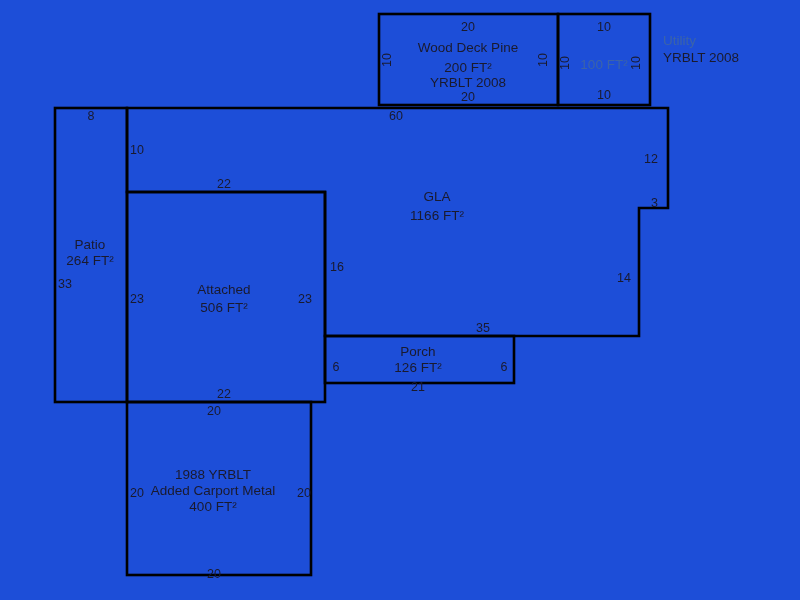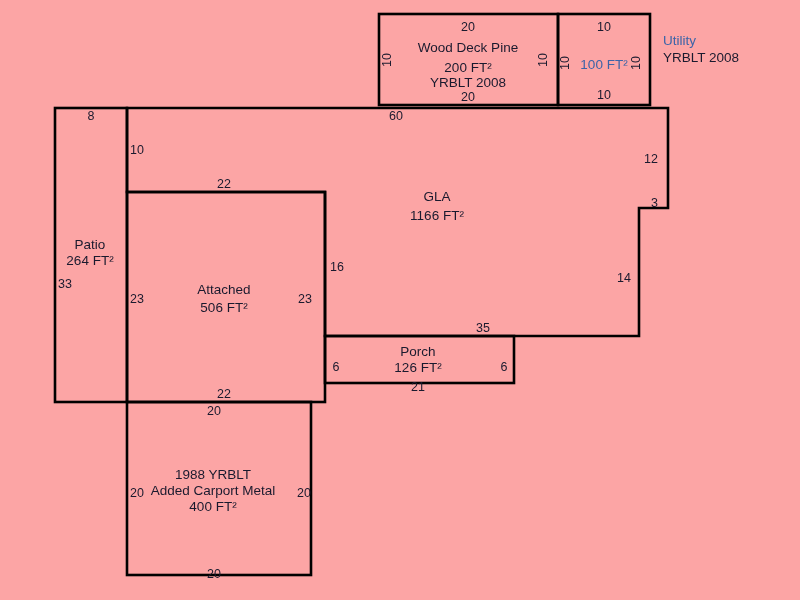--- a/index.html
+++ b/index.html
@@ -10,21 +10,21 @@
   body {
     width: 800px;
     height: 600px;
     overflow: hidden;
     font-family: "Liberation Sans", sans-serif;
   }
   #sketch-root {
     position: relative;
     width: 800px;
     height: 600px;
-    background: #fca5a5;
+    background: #1d4ed8;
   }
   svg.plan {
     position: absolute;
     left: 0;
     top: 0;
     width: 800px;
     height: 600px;
     display: block;
   }
   .wall {

